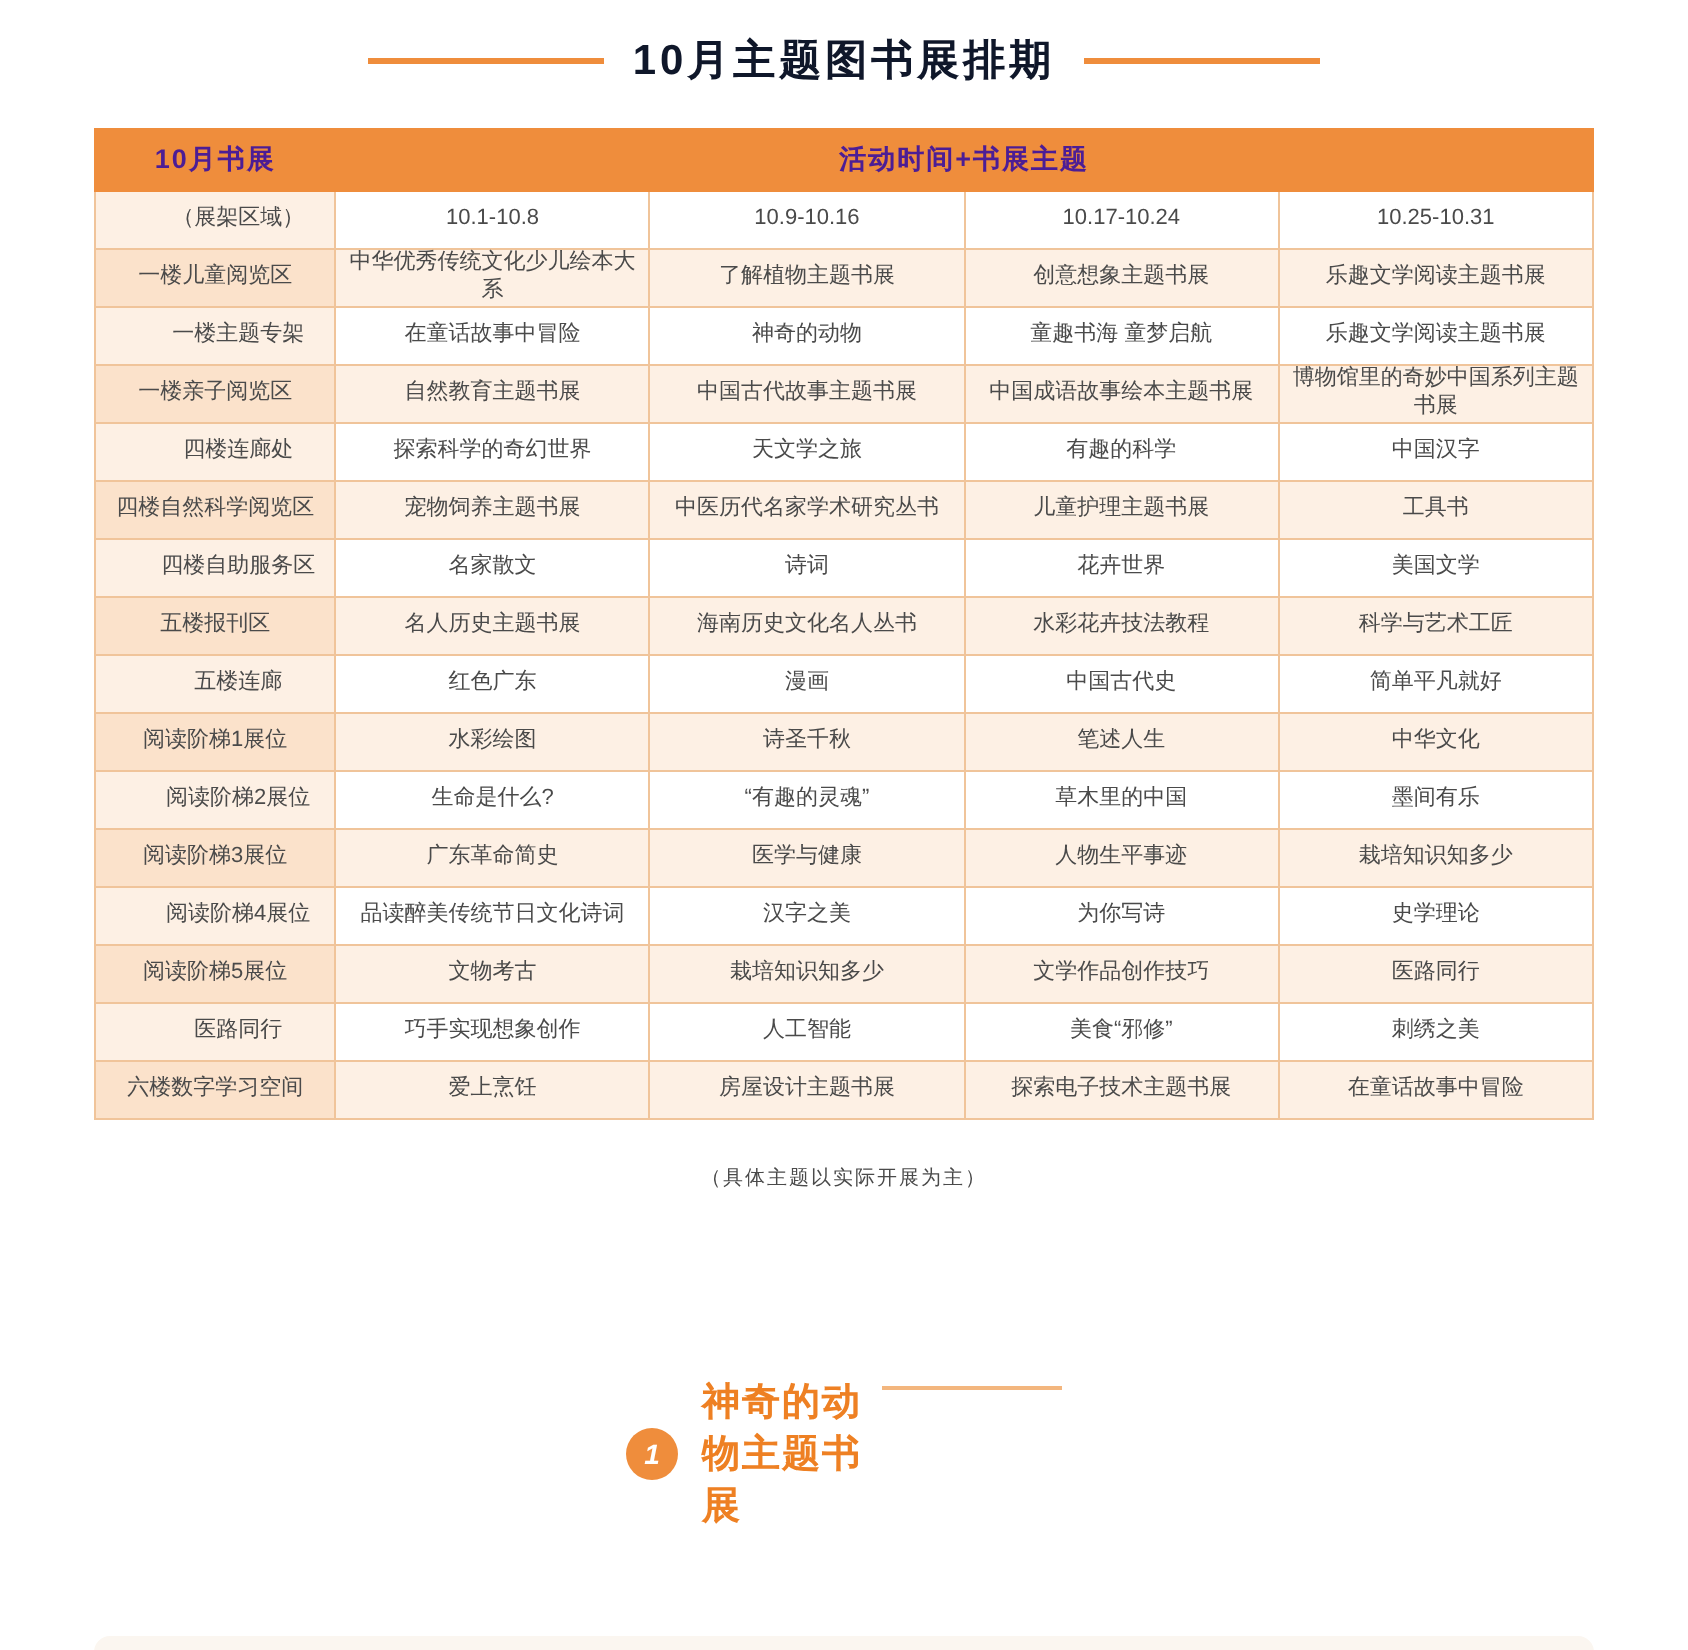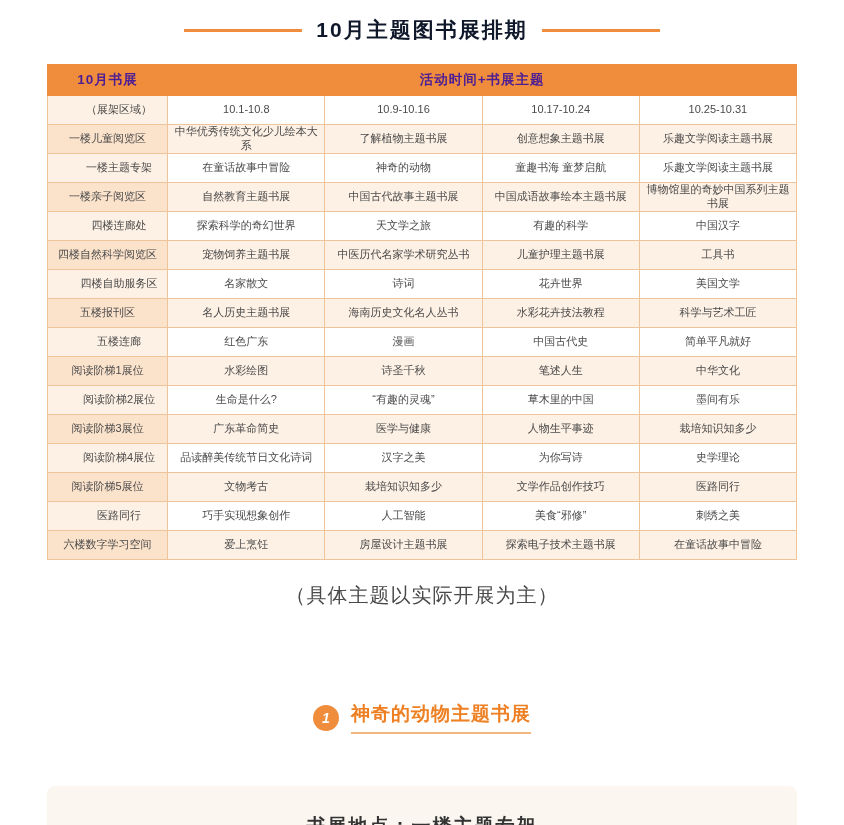--- a/index.html
+++ b/index.html
@@ -93,21 +93,21 @@
   }
   tr.plain td.rowhead {
     background: #fdf0e4;
     padding-left: 25px;
   }
 
   
   .table-note {
     text-align: center;
     margin-top: 22px;
-    font-size: 20px;
+    font-size: 10px;
     color: #4a4a4a;
     letter-spacing: 1px;
   }
 
   
   .section {
     margin-top: 92px;
     display: flex;
     align-items: center;
     justify-content: center;
@@ -121,21 +121,21 @@
     color: #ffffff;
     font-size: 14px;
     font-weight: bold;
     display: flex;
     align-items: center;
     justify-content: center;
     font-style: italic;
   }
   .section-title-box {
     display: flex;
-    flex-direction: column;
+    flex-direction: row;
     align-items: flex-start;
   }
   .section-title {
     font-size: 19px;
     font-weight: bold;
     color: #ee8023;
     letter-spacing: 1px;
   }
   .section-underline {
     margin-top: 5px;

